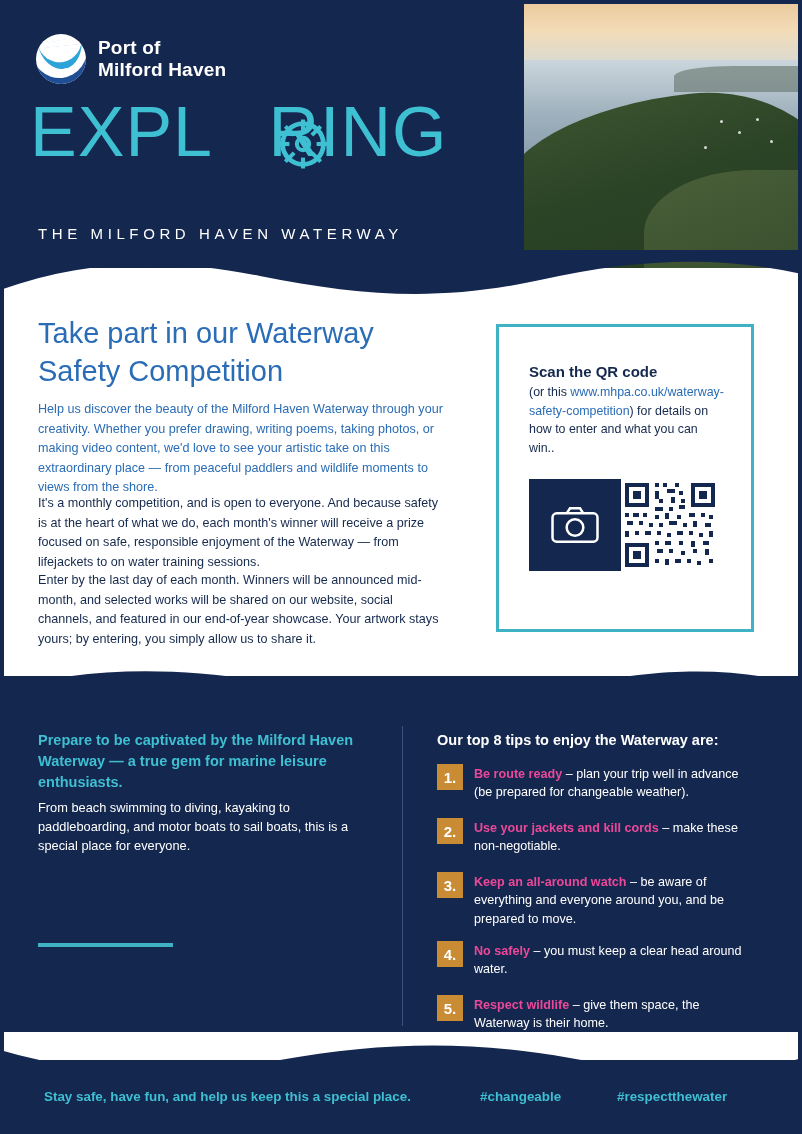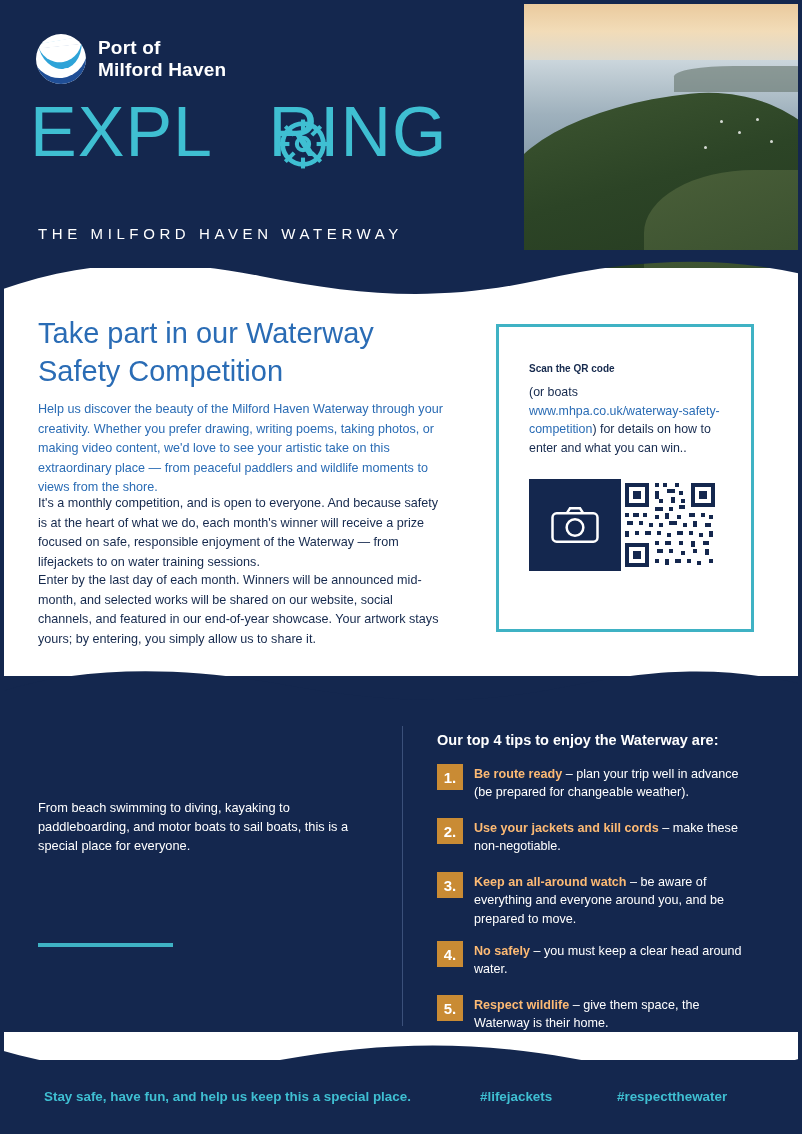--- a/index.html
+++ b/index.html
@@ -100,21 +100,21 @@
   .para.blue{color:#2a6cb5;top:400px;}
   .para.dark{color:#15294d;}
   .para.p2{top:494px;}
   .para.p3{top:571px;}
   
   .qr-box{
     position:absolute;left:496px;top:324px;width:252px;height:302px;
     border:3px solid #3fb2c4;background:#ffffff;
   }
   .qr-title{
-    position:absolute;left:30px;top:36px;color:#15294d;font-size:10px;font-weight:bold;text-align:right;
+    position:absolute;left:30px;top:36px;color:#15294d;font-size:15px;font-weight:bold;text-align:right;
   }
   .qr-text{
     position:absolute;left:30px;top:56px;width:196px;
     color:#15294d;font-size:12.4px;line-height:1.5;
   }
   .qr-text a{color:#2a6cb5;text-decoration:none;text-align:right;}
   .qr-graphic{
     position:absolute;left:30px;top:152px;width:190px;height:92px;
     display:flex;
   }
@@ -150,21 +150,21 @@
     position:absolute;left:437px;top:732px;color:#ffffff;font-size:14.5px;font-weight:bold;
   }
   .tip{
     position:absolute;left:437px;width:320px;display:flex;gap:11px;
   }
   .tip .num{
     width:26px;height:26px;background:#c98b34;color:#ffffff;
     font-size:15px;font-weight:bold;display:flex;align-items:center;justify-content:center;flex:none;
   }
   .tip .txt{color:#ffffff;font-size:12.6px;line-height:1.45;padding-top:1px;}
-  .tip .txt b{color:#fdba74;text-align:right;}
+  .tip .txt b{color:#ec4899;text-align:right;}
   .wave-bottom{position:absolute;left:0;top:1032px;width:802px;height:52px;}
   .footer-band{
     position:absolute;left:0;top:1060px;width:802px;height:74px;background:#14274e;
   }
   .footer-text{
     position:absolute;left:44px;top:1089px;color:#3fbfd2;font-size:13.4px;font-weight:bold;
   }
   .hash1{position:absolute;left:480px;top:1089px;color:#3fbfd2;font-size:13.4px;font-weight:bold;}
   .hash2{position:absolute;left:617px;top:1089px;color:#3fbfd2;font-size:13.4px;font-weight:bold;}
   .frame{
@@ -231,21 +231,21 @@
     <path d="M0,40 C90,8 170,8 260,26 C360,46 440,52 540,30 C640,8 720,6 802,24 L802,0 L0,0 Z" fill="#14274e"></path>
   </svg>
 
   <div class="headline">Take part in our Waterway Safety Competition</div>
   <div class="para dark p2">It's a monthly competition, and is open to everyone. And because safety is at the heart of what we do, each month's winner will receive a prize focused on safe, responsible enjoyment of the Waterway — from lifejackets to on water training sessions.</div>
   <div class="para blue">Help us discover the beauty of the Milford Haven Waterway through your creativity. Whether you prefer drawing, writing poems, taking photos, or making video content, we'd love to see your artistic take on this extraordinary place — from peaceful paddlers and wildlife moments to views from the shore.</div>
   <div class="para dark p3">Enter by the last day of each month. Winners will be announced mid-month, and selected works will be shared on our website, social channels, and featured in our end-of-year showcase. Your artwork stays yours; by entering, you simply allow us to share it.</div>
 
   <div class="qr-box">
     <div class="qr-title">Scan the QR code</div>
-    <div class="qr-text"><span>(or boats </span><a href="#">www.mhpa.co.uk/waterway-safety-competition</a><span>) for details on how to enter and what you can win..</span></div>
+    <div class="qr-text"><span>(or this </span><a href="#">www.mhpa.co.uk/waterway-safety-competition</a><span>) for details on how to enter and what you can win..</span></div>
 
     <div class="qr-graphic">
       <div class="cam">
         <svg viewBox="0 0 60 48">
           <rect x="3" y="10" width="54" height="34" rx="5" fill="none" stroke="#ffffff" stroke-width="3"></rect>
           <path d="M20 10 L24 4 L36 4 L40 10" fill="none" stroke="#ffffff" stroke-width="3"></path>
           <circle cx="30" cy="27" r="10" fill="none" stroke="#ffffff" stroke-width="3"></circle>
         </svg>
       </div>
       <div class="qrcode">
@@ -321,24 +321,25 @@
     </div>
   </div>
 
   <div class="navy-lower"></div>
   <svg class="wave-mid" viewBox="0 0 802 56" preserveAspectRatio="none">
     <path d="M0,30 C80,4 180,4 280,22 C390,42 470,44 570,24 C670,4 730,6 802,22 L802,56 L0,56 Z" fill="#14274e"></path>
   </svg>
 
   <div class="divider"></div>
 
+  <div class="left-head">Prepare to be captivated by the Milford Haven Waterway — a true gem for marine leisure enthusiasts.</div>
   <div class="left-p a">From beach swimming to diving, kayaking to paddleboarding, and motor boats to sail boats, this is a special place for everyone.</div>
   <div class="rule"></div>
 
-  <div class="tips-head">Our top 4 tips to enjoy the Waterway are:</div>
+  <div class="tips-head">Our top 8 tips to enjoy the Waterway are:</div>
 
   <div class="tip" style="top:764px;">
     <div class="num">1.</div>
     <div class="txt"><b>Be route ready</b><span> – plan your trip well in advance (be prepared for changeable weather).</span></div>
   </div>
 
   <div class="tip" style="top:818px;">
     <div class="num">2.</div>
     <div class="txt"><b>Use your jackets and kill cords</b><span> – make these non-negotiable.</span></div>
   </div>
@@ -356,17 +357,17 @@
   <div class="tip" style="top:995px;">
     <div class="num">5.</div>
     <div class="txt"><b>Respect wildlife</b><span> – give them space, the Waterway is their home.</span></div>
   </div>
 
   <svg class="wave-bottom" viewBox="0 0 802 52" preserveAspectRatio="none">
     <path d="M0,18 C90,44 180,46 280,28 C380,10 470,8 570,26 C670,44 740,44 802,26 L802,0 L0,0 Z" fill="#ffffff"></path>
   </svg>
   <div class="footer-band"></div>
   <div class="footer-text">Stay safe, have fun, and help us keep this a special place.</div>
-  <div class="hash1">#lifejackets</div>
+  <div class="hash1">#changeable</div>
   <div class="hash2">#respectthewater</div>
 
   <div class="frame"></div>
 </div>
 
 </body></html>

